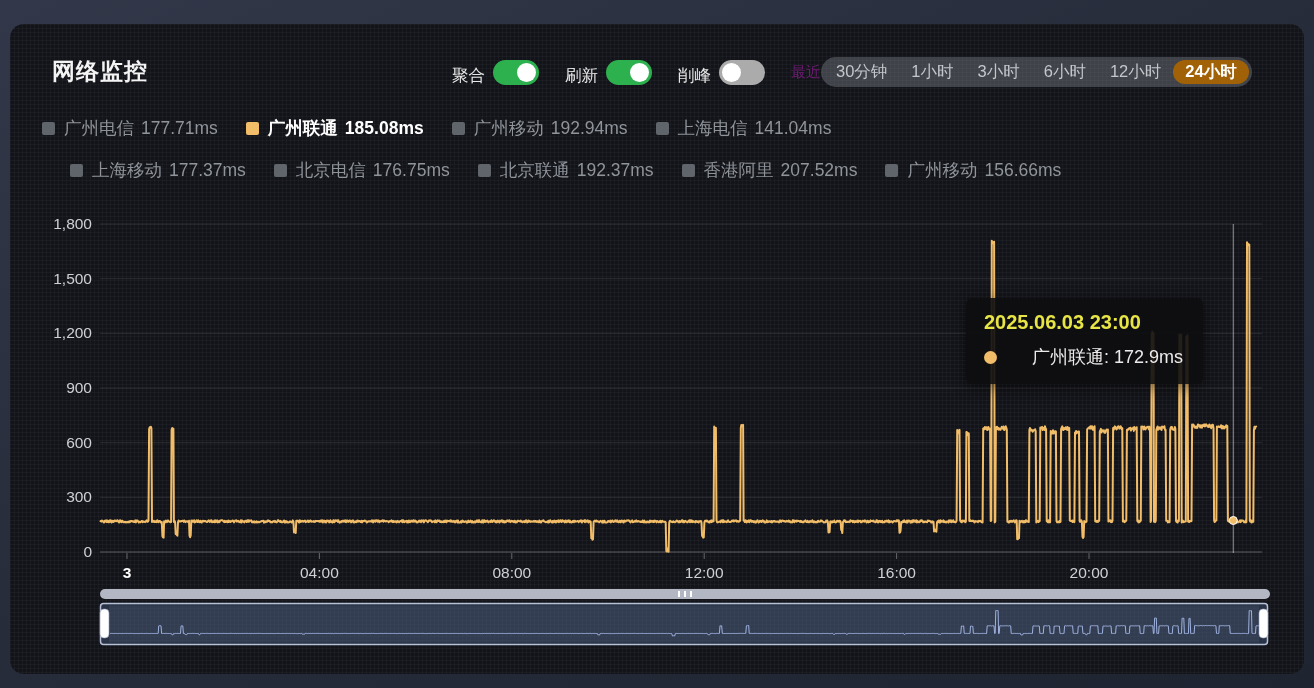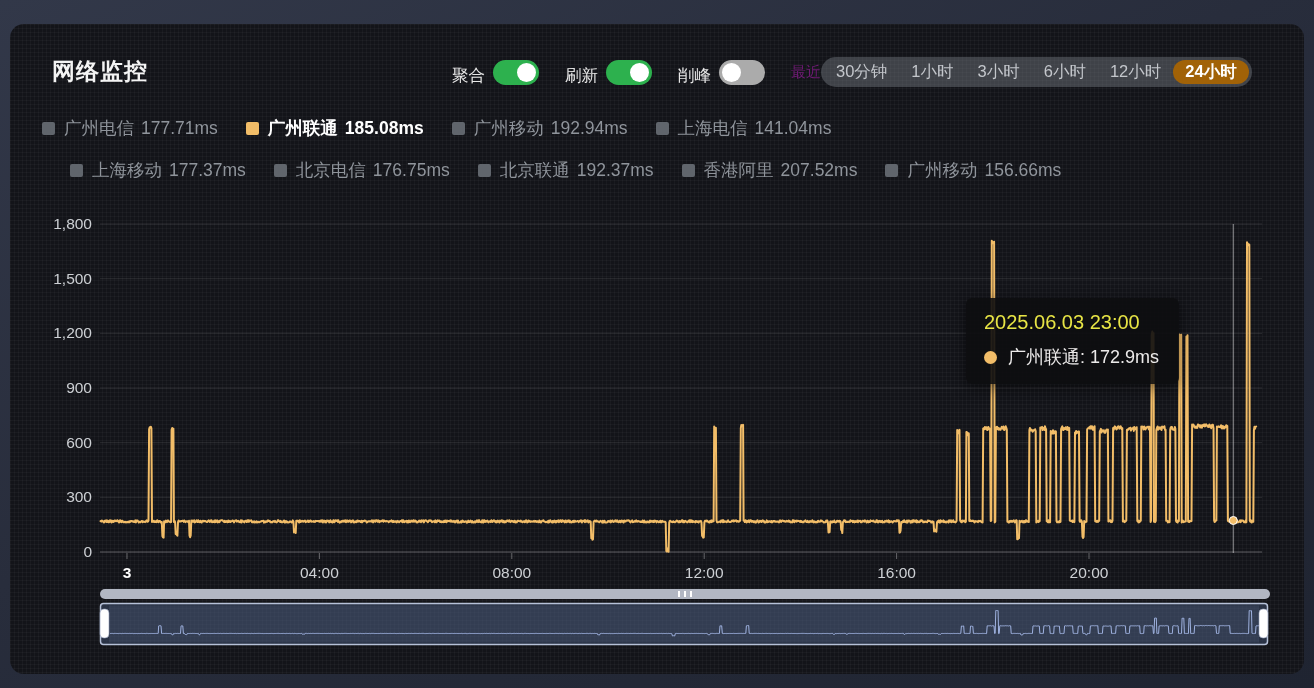--- a/index.html
+++ b/index.html
@@ -52,22 +52,22 @@
     position:absolute;left:100px;top:577px;width:1170px;height:10px;
     background:#b2b7c3;border-radius:5px;z-index:4;
     display:flex;align-items:center;justify-content:center;cursor:pointer;
   }
   .scrollbar .dash{width:2px;height:6px;background:#ffffff;margin:0 2px;}
   .tooltip{
     position:absolute;left:966px;top:286px;z-index:6;
     background:rgba(13,13,15,0.90);border-radius:6px;
     padding:13px 20px 15px 18px;box-shadow:0 4px 14px rgba(0,0,0,0.45);
   }
-  .tooltip-title{font-size:20px;font-weight:400;color:#e7e445;margin-bottom:11px;white-space:nowrap;}
-  .tooltip-row{display:flex;align-items:center;white-space:nowrap;}
+  .tooltip-title{font-size:20px;font-weight:700;color:#e7e445;margin-bottom:11px;white-space:nowrap;}
+  .tooltip-row{display:flex;align-items:center;white-space:nowrap;gap:24px;}
   .tooltip-dot{width:13px;height:13px;border-radius:50%;background:#f2bd68;margin-right:11px;}
   .tooltip-text{font-size:18px;color:#eceaea;}
 </style>
 </head>
 <body>
 
 <div class="stage">
   <div class="panel"></div>
 
   <div class="page-title">网络监控</div>

